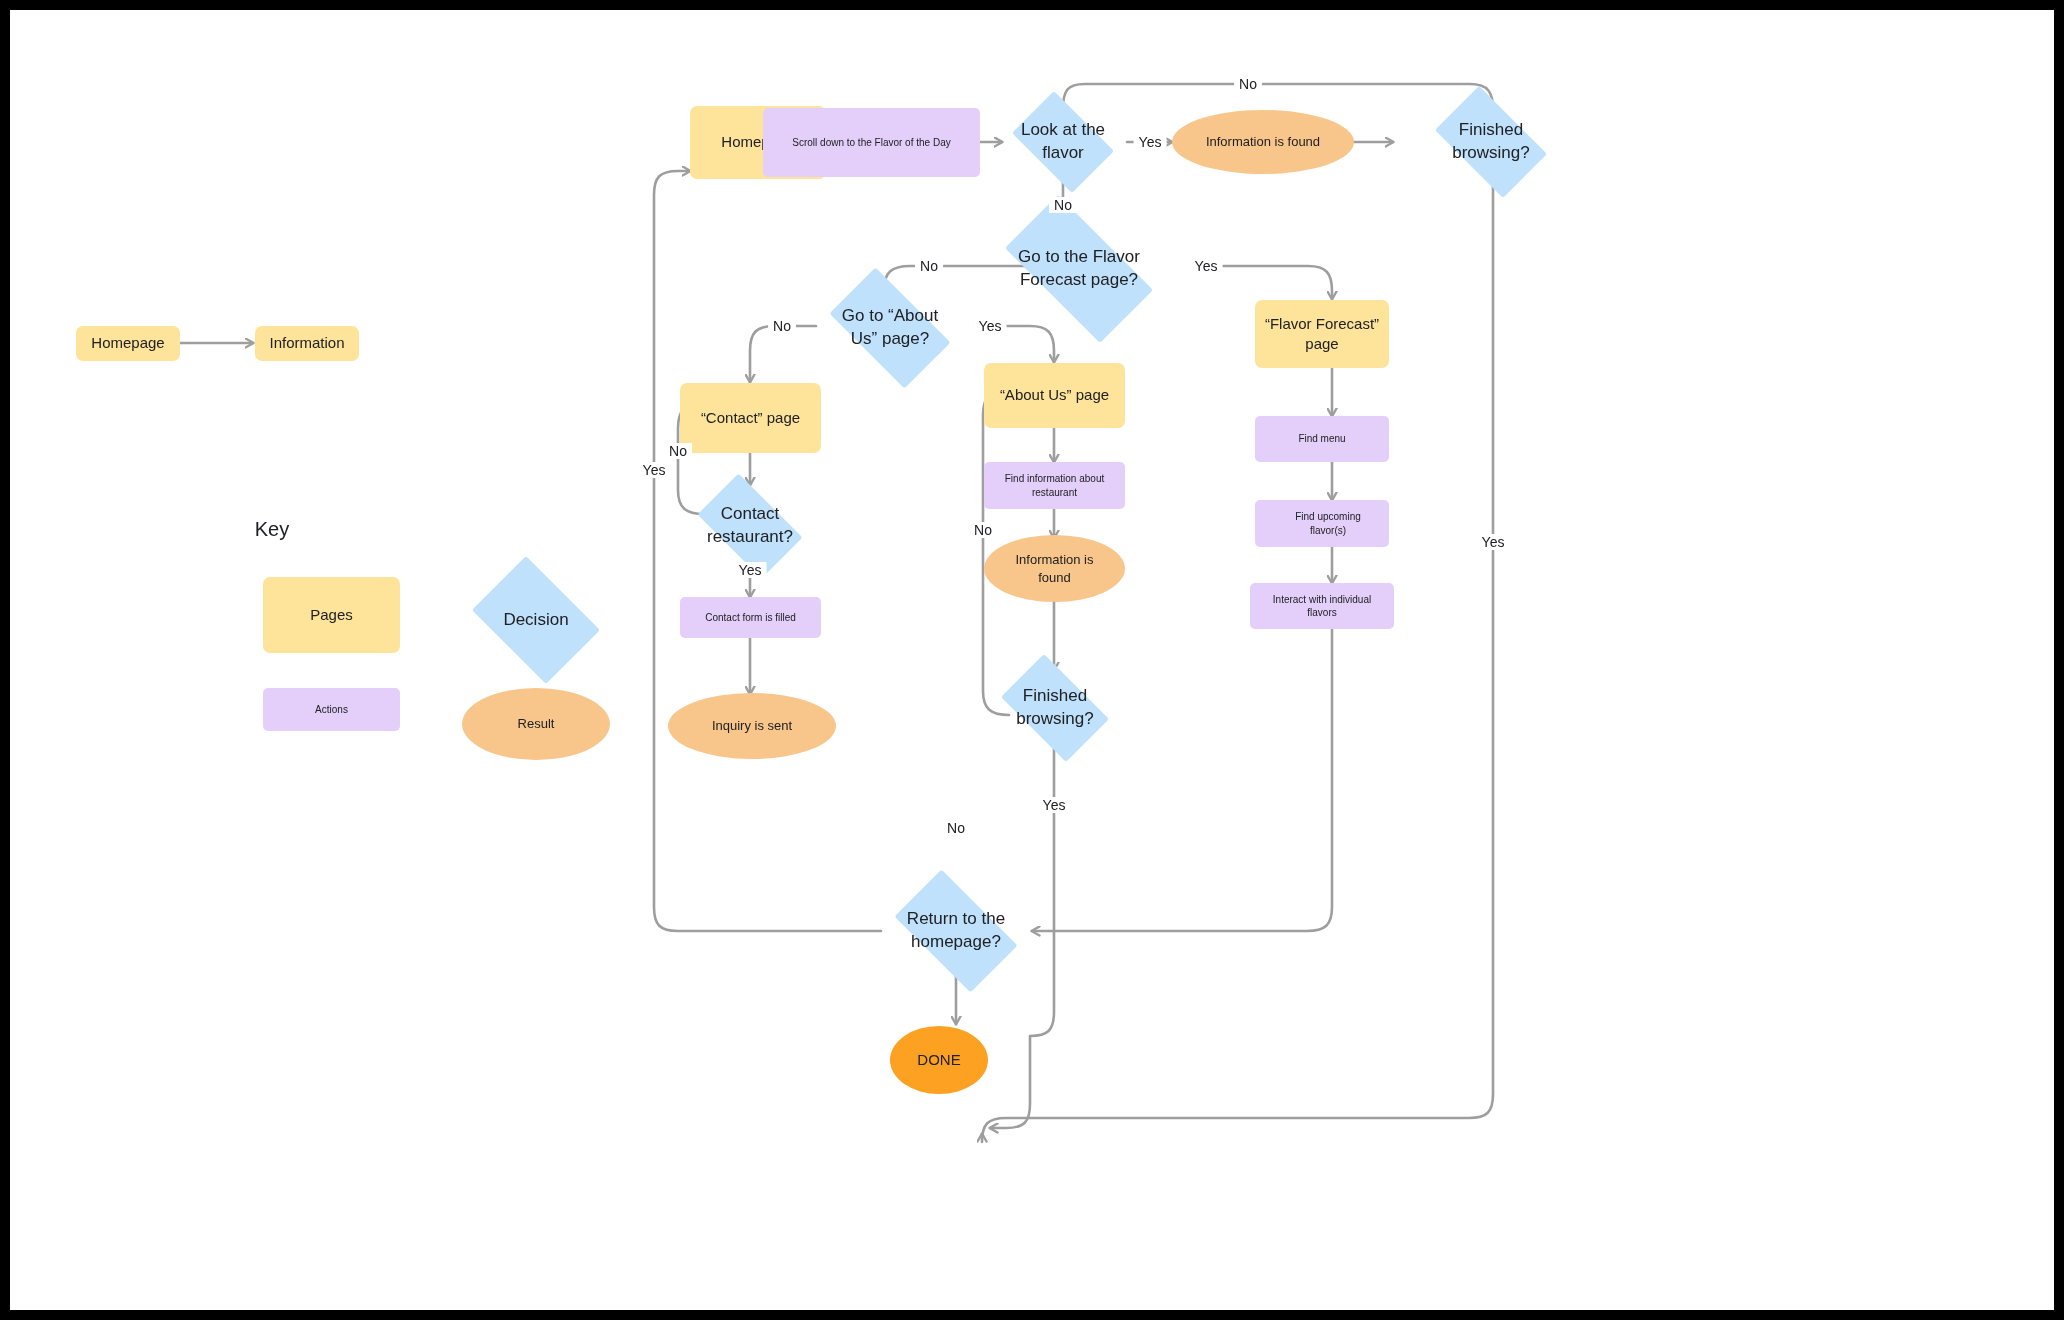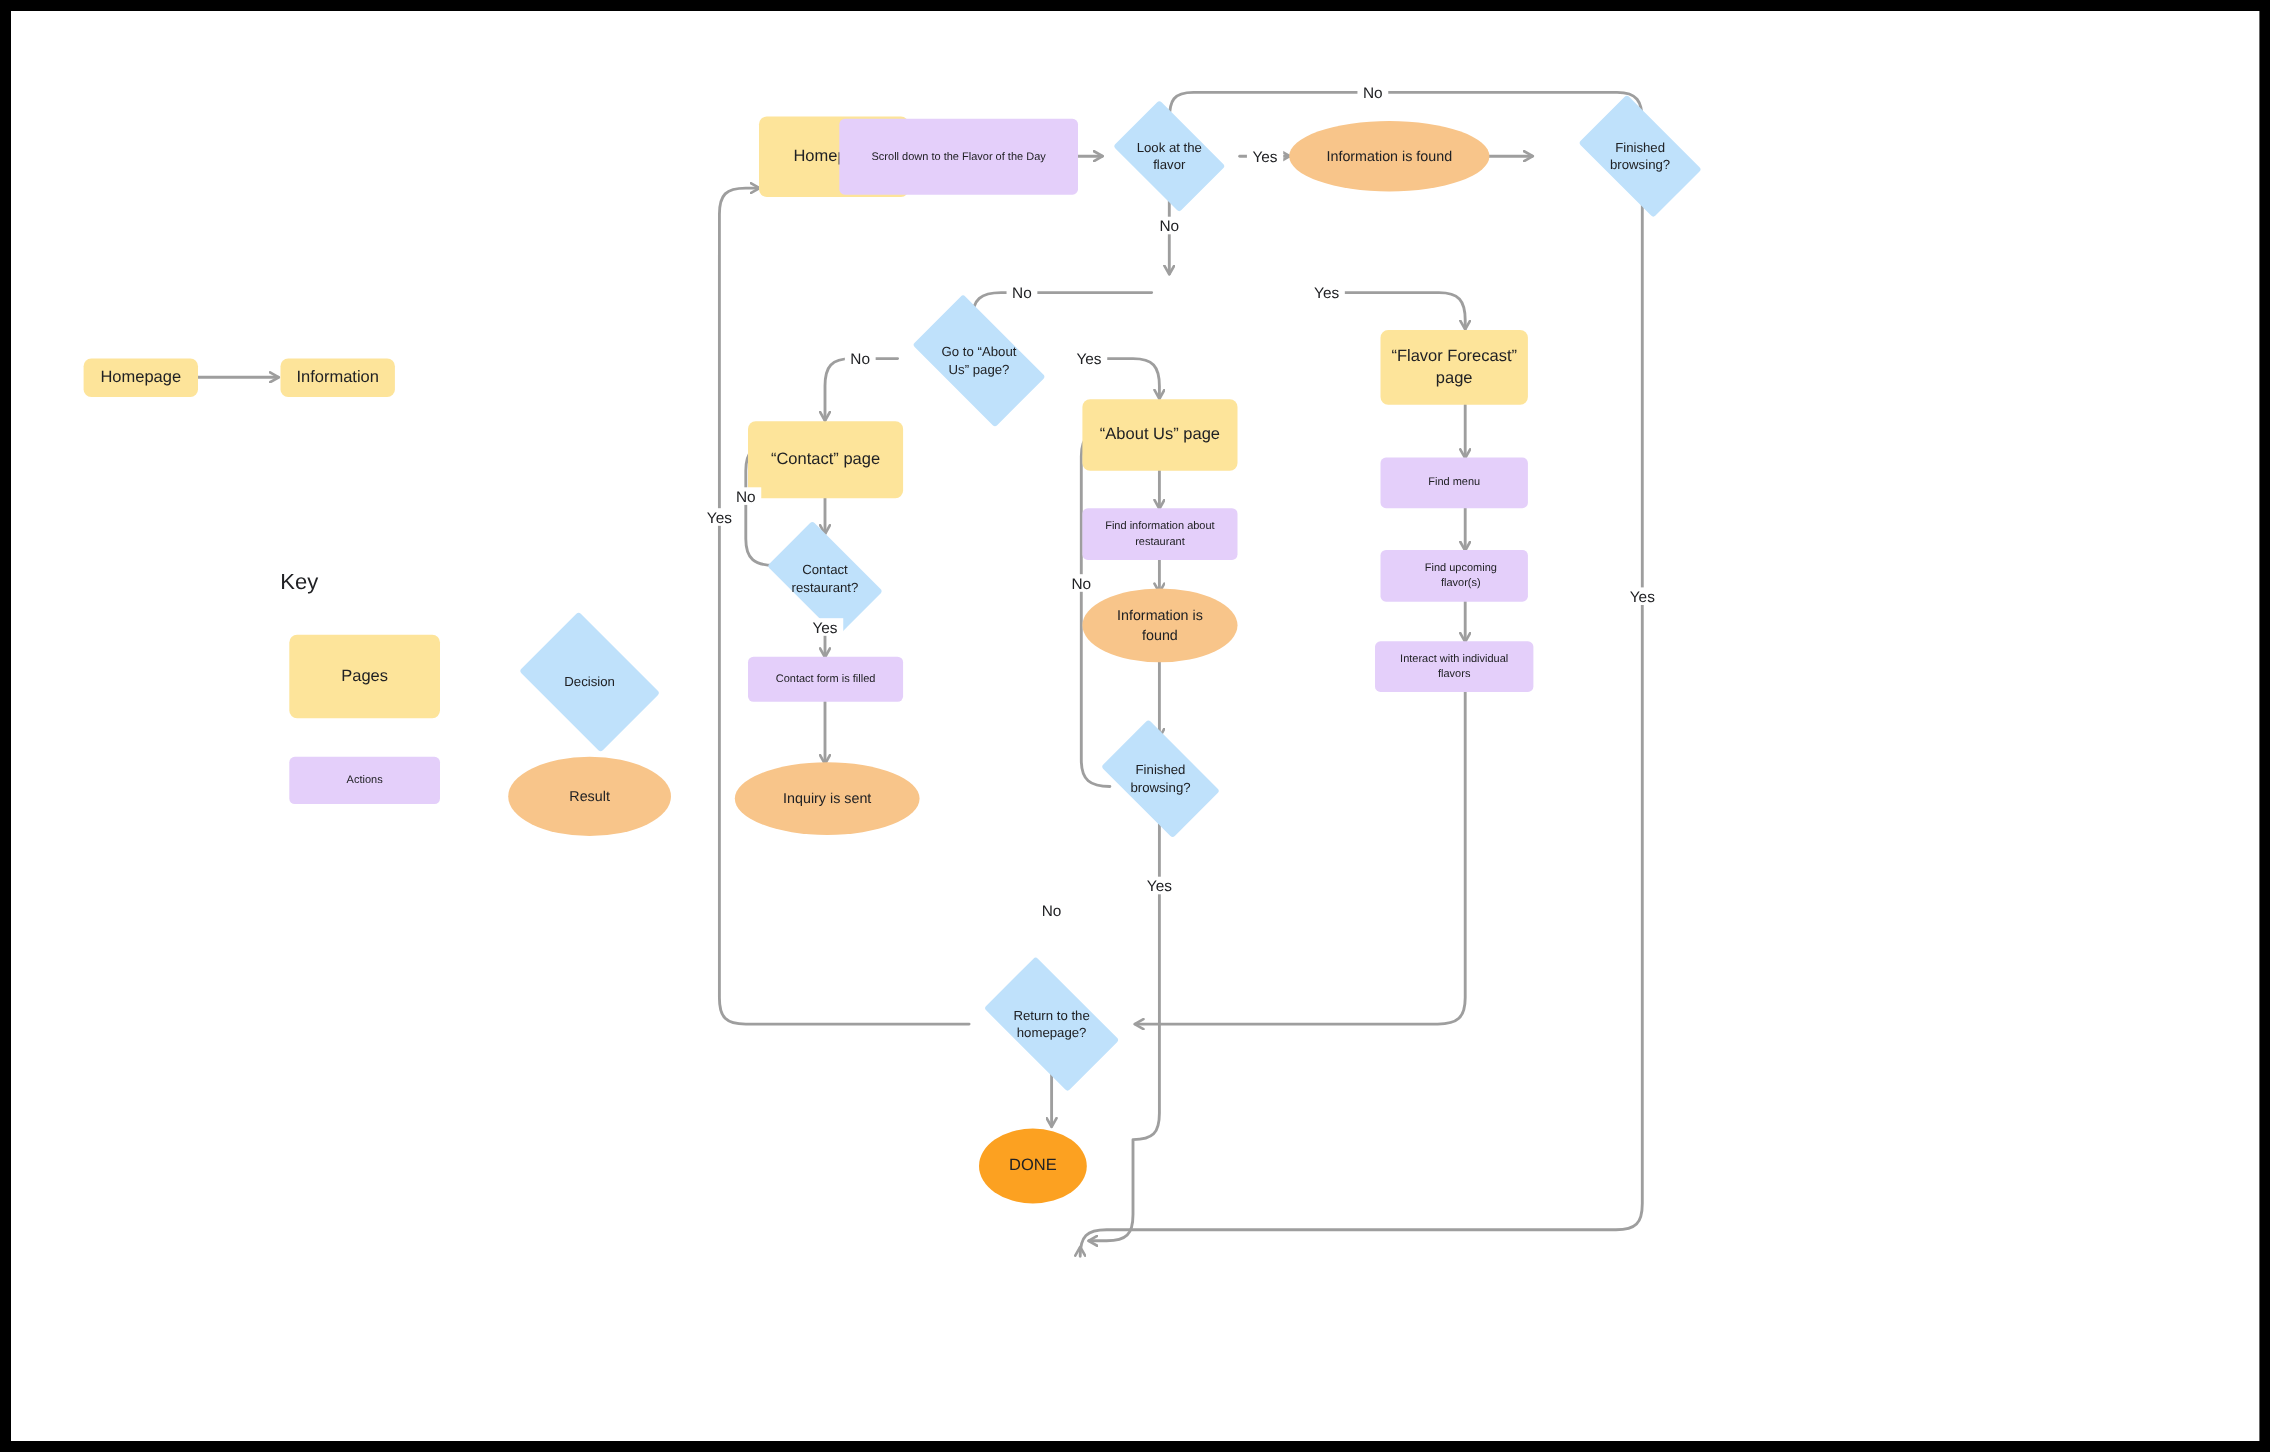--- a/index.html
+++ b/index.html
@@ -54,21 +54,21 @@
     border-radius: 50%;
     font-size: 13px;
   }
   .done-ellipse {
     background: #fca121;
     border-radius: 50%;
     font-size: 15px;
   }
   .decision {
     background: transparent;
-    font-size: 12px;
+    font-size: 17px;
     justify-content: flex-end;
   }
   .decision .dia {
     position: absolute;
     left: 0; top: 0; right: 0; bottom: 0;
     background: #bfe1fb;
     transform: rotate(45deg) scale(0.7072);
     border-radius: 4px;
   }
   .decision .dtxt {
@@ -198,20 +198,25 @@
   </div>
 
   <div class="node result-ellipse" style="left:1162px; top:100px; width:182px; height:64px;">Information is found</div>
 
   <div class="node decision" style="left:1413px; top:88px; width:136px; height:88px;">
     <span class="dia"></span>
     <span class="dtxt">Finished
 browsing?</span>
   </div>
 
+  <div class="node decision" style="left:974px; top:206px; width:190px; height:106px;">
+    <span class="dia"></span>
+    <span class="dtxt">Go to the Flavor
+Forecast page?</span>
+  </div>
 
   <div class="node decision" style="left:805px; top:272px; width:150px; height:92px;">
     <span class="dia"></span>
     <span class="dtxt">Go to “About
 Us” page?</span>
   </div>
 
   <div class="node page-box" style="left:1245px; top:290px; width:134px; height:68px;">“Flavor Forecast”
 page</div>
 

